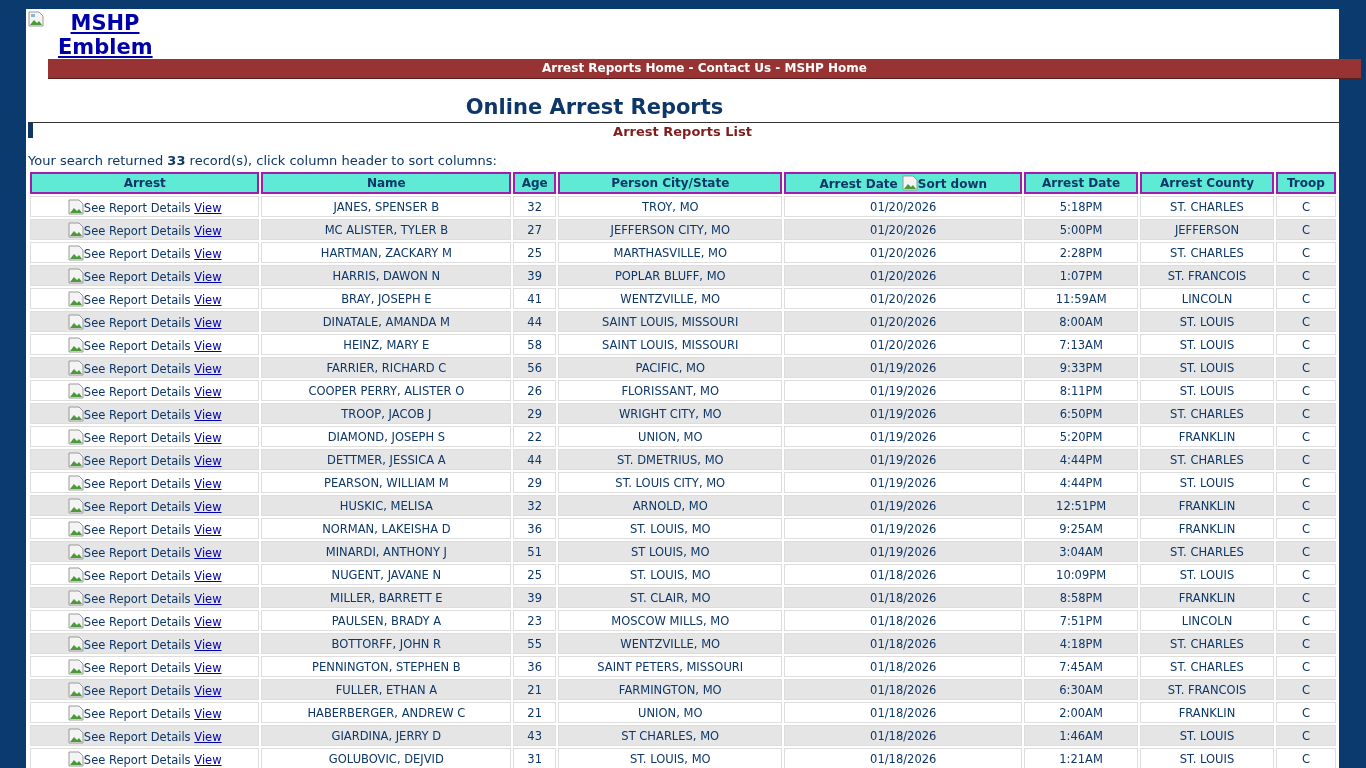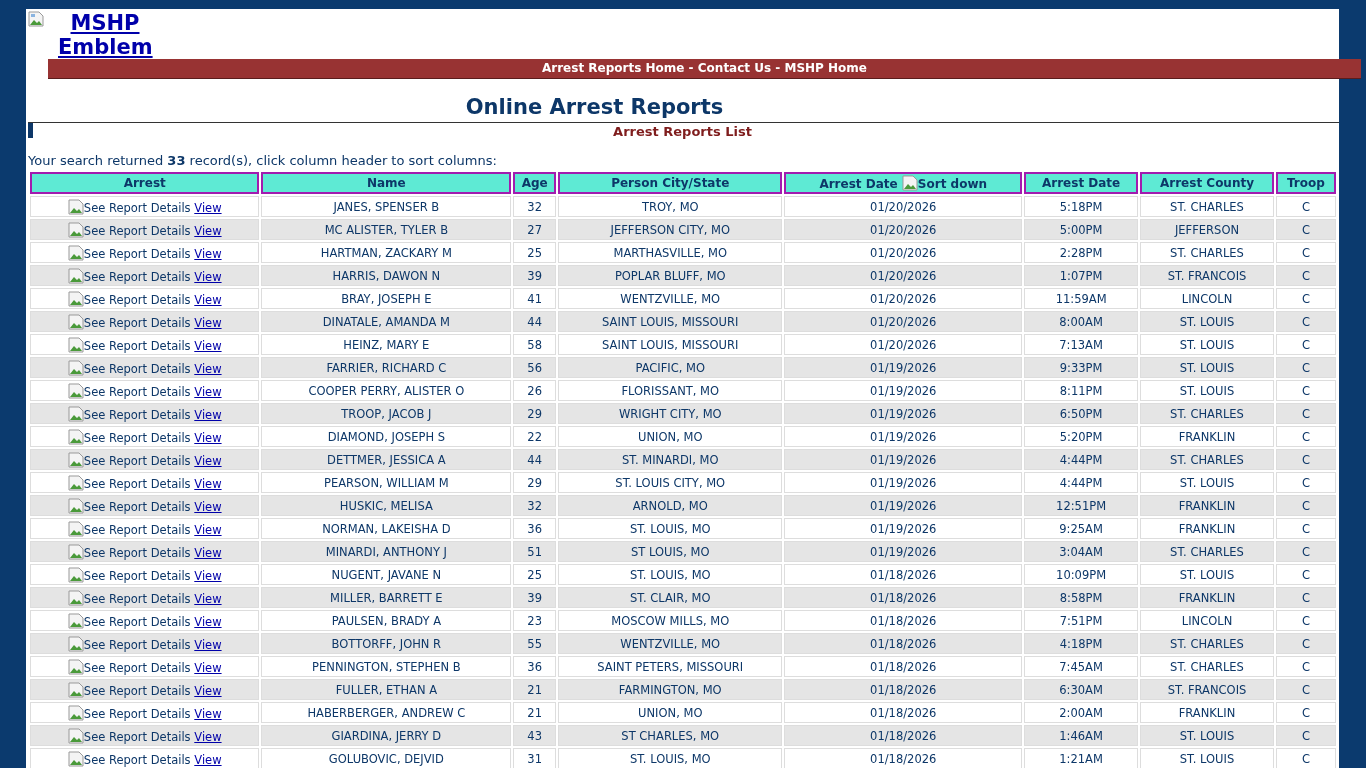--- a/index.html
+++ b/index.html
@@ -272,21 +272,21 @@
           <td>FRANKLIN</td>
           <td>C</td>
         </tr>
         <tr class="alt">
           <td><span class="inline-broken"><svg width="16" height="16" viewBox="0 0 16 16">
                 <path d="M1 1h10l4 4v10H1z" fill="#f4f4f4" stroke="#999"></path>
                 <path d="M2 14l4-5 3 3 2-2 3 4z" fill="#4a9a3a"></path>
               </svg></span><span class="img-alt">See Report Details</span> <a class="view-link">View</a></td>
           <td>DETTMER, JESSICA A</td>
           <td>44</td>
-          <td>ST. MINARDI, MO</td>
+          <td>ST. DMETRIUS, MO</td>
           <td>01/19/2026</td>
           <td>4:44PM</td>
           <td>ST. CHARLES</td>
           <td>C</td>
         </tr>
         <tr>
           <td><span class="inline-broken"><svg width="16" height="16" viewBox="0 0 16 16">
                 <path d="M1 1h10l4 4v10H1z" fill="#f4f4f4" stroke="#999"></path>
                 <path d="M2 14l4-5 3 3 2-2 3 4z" fill="#4a9a3a"></path>
               </svg></span><span class="img-alt">See Report Details</span> <a class="view-link">View</a></td>

